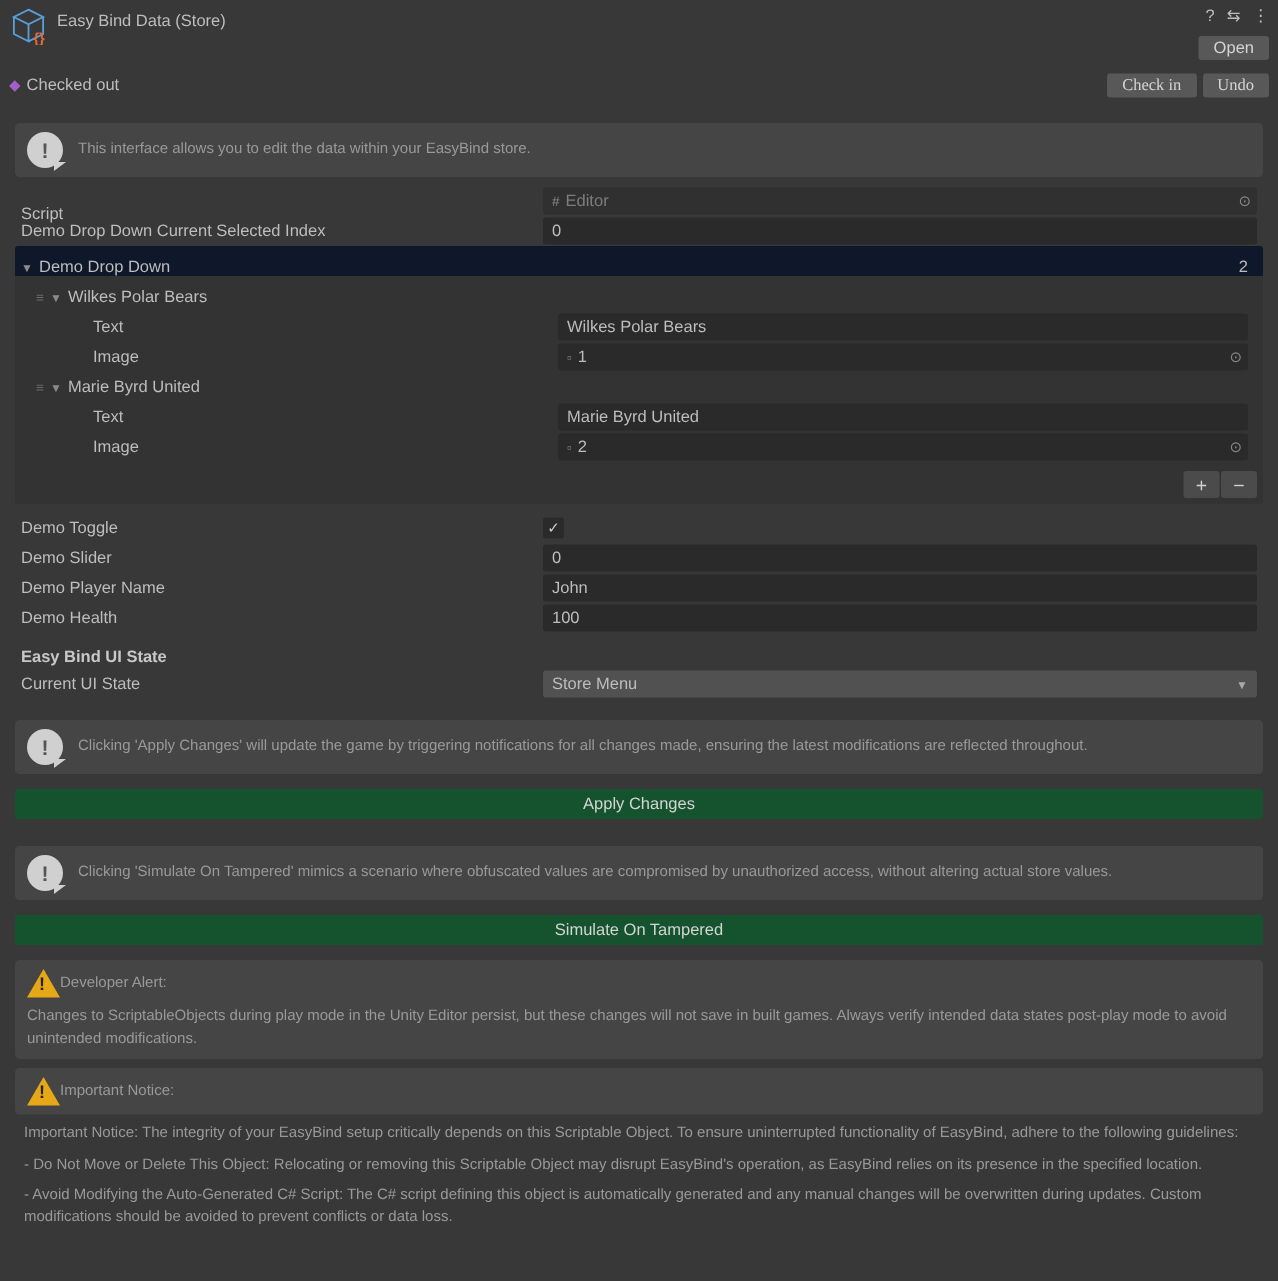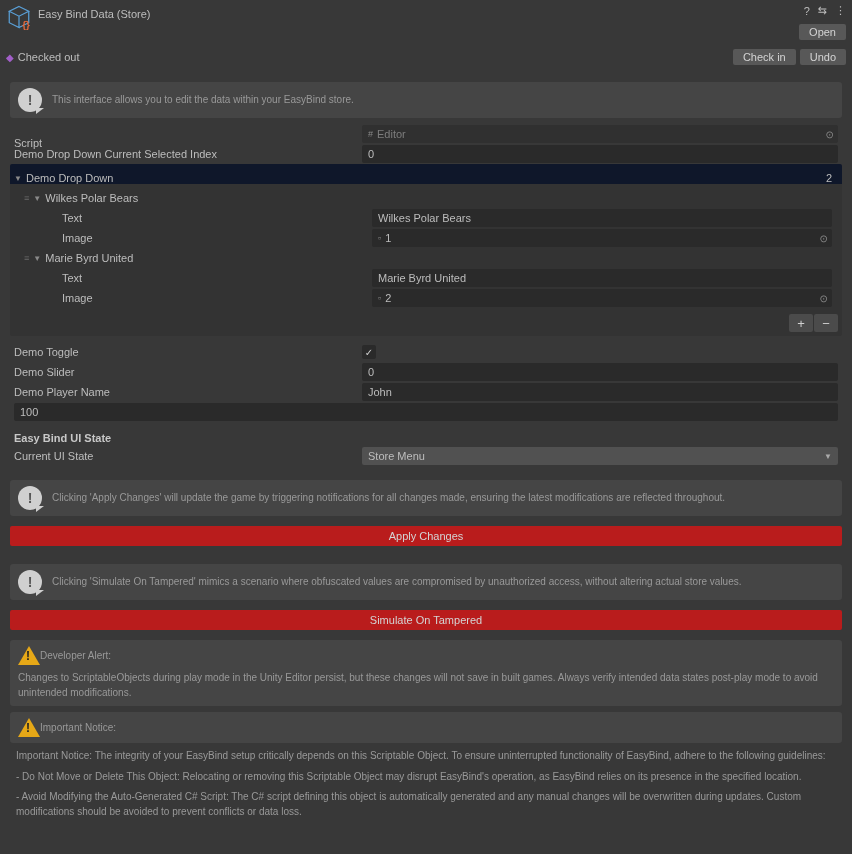--- a/index.html
+++ b/index.html
@@ -66,20 +66,21 @@
     align-items: center;
     gap: 4px;
   }
   .lock-icon {
     color: #a25fc9;
     font-size: 10px;
   }
   .subheader-right {
     display: flex;
     gap: 4px;
+    font-family: Liberation Serif, serif;
   }
   .content {
     padding: 0 4px 4px 4px;
   }
   .info-box {
     background: #454545;
     border-radius: 3px;
     margin: 14px 6px 6px 6px;
     padding: 6px 8px;
     display: flex;
@@ -249,21 +250,21 @@
     position: relative;
     cursor: pointer;
   }
   .dropdown .caret {
     position: absolute;
     right: 6px;
     font-size: 8px;
     color: #aaa;
   }
   .wide-btn {
-    background: #b91c1c;
+    background: #14532d;
     border: none;
     color: #d4d4d4;
     font-size: 11px;
     height: 20px;
     width: calc(100% - 12px);
     margin: 4px 6px;
     border-radius: 2px;
     cursor: pointer;
     font-family: inherit;
   }
@@ -448,20 +449,21 @@
   </div>
 
   <div class="row">
     <div class="label">Demo Player Name</div>
     <div class="value">
         <input class="field" value="John" style="">
       </div>
   </div>
 
   <div class="row">
+    <div class="label">Demo Health</div>
     <div class="value">
         <input class="field" value="100" style="">
       </div>
   </div>
 
   <div class="section-title">Easy Bind UI State</div>
 
   <div class="row">
     <div class="label">Current UI State</div>
     <div class="value">

